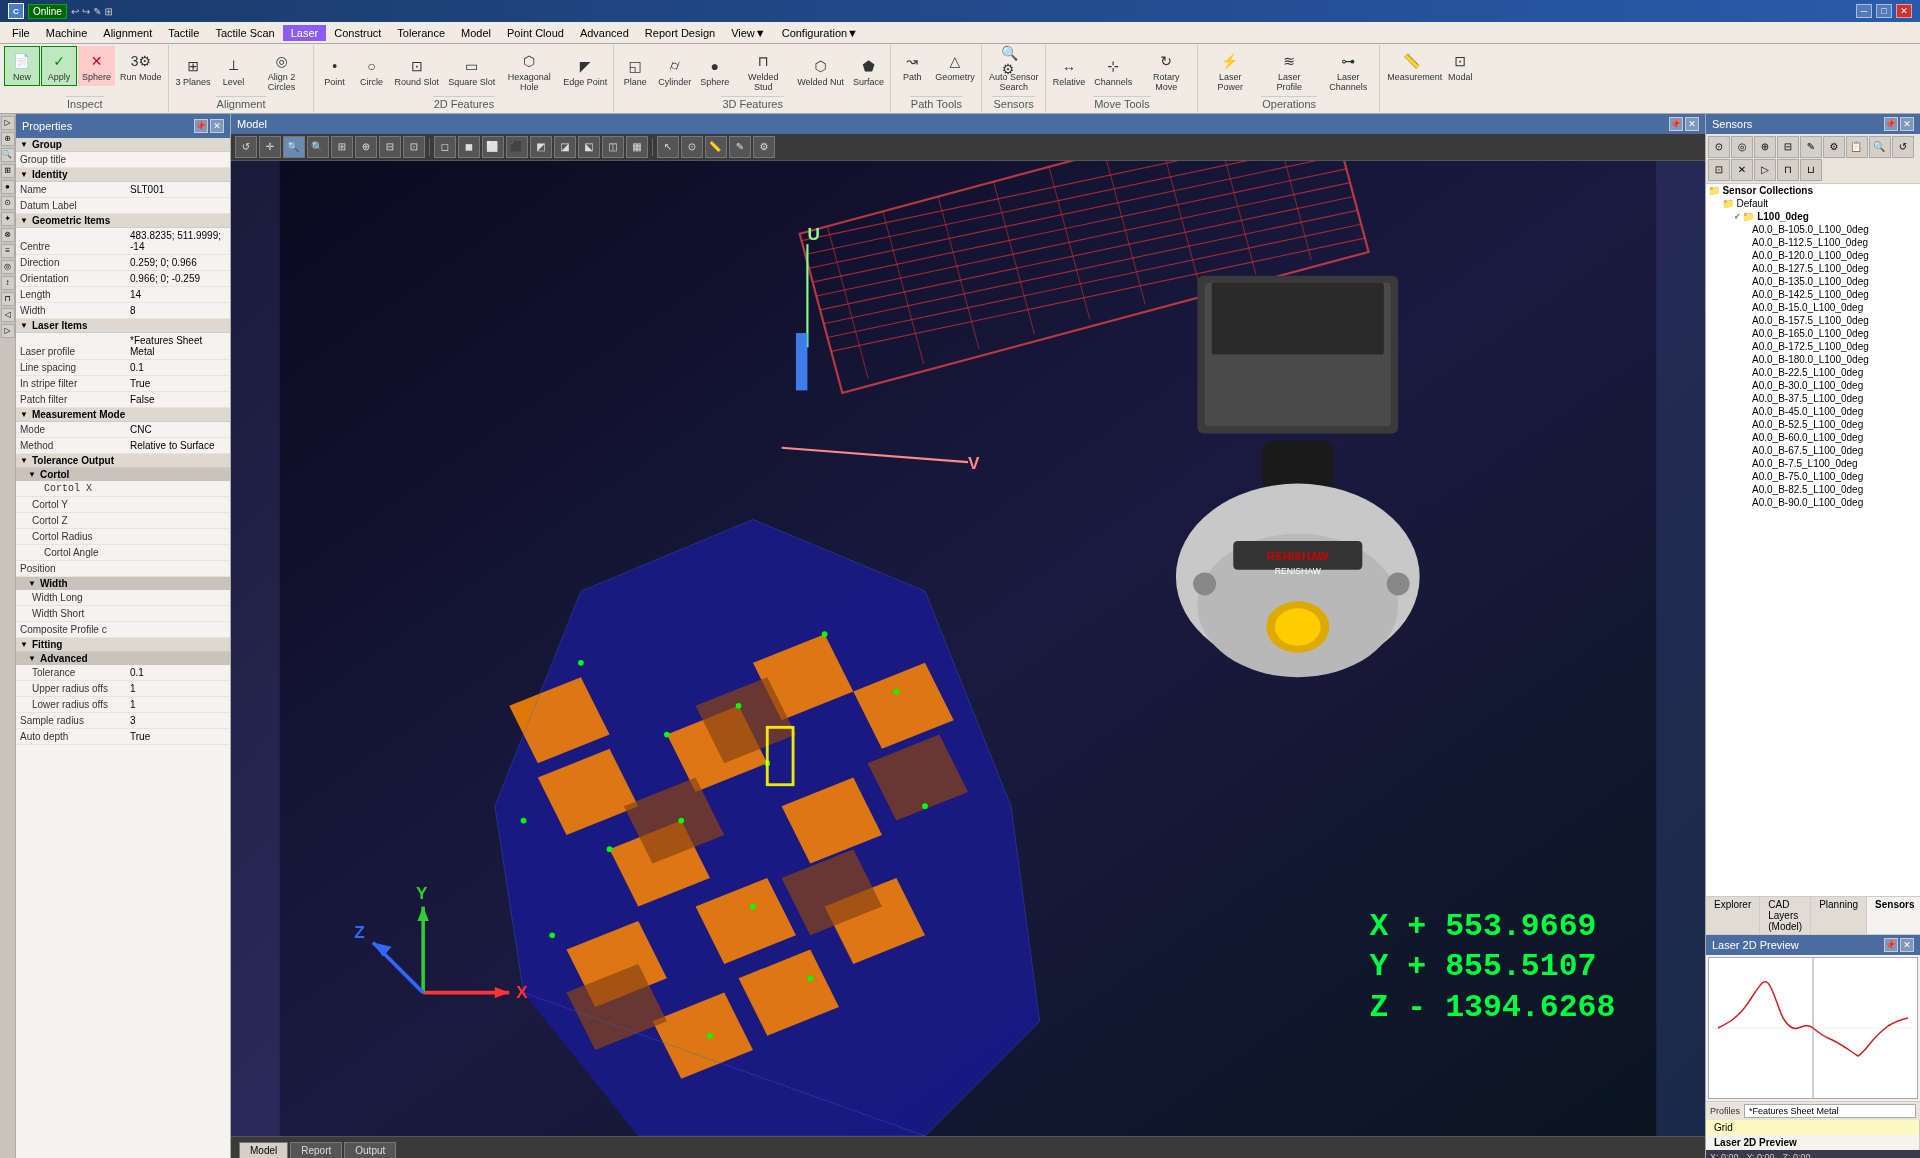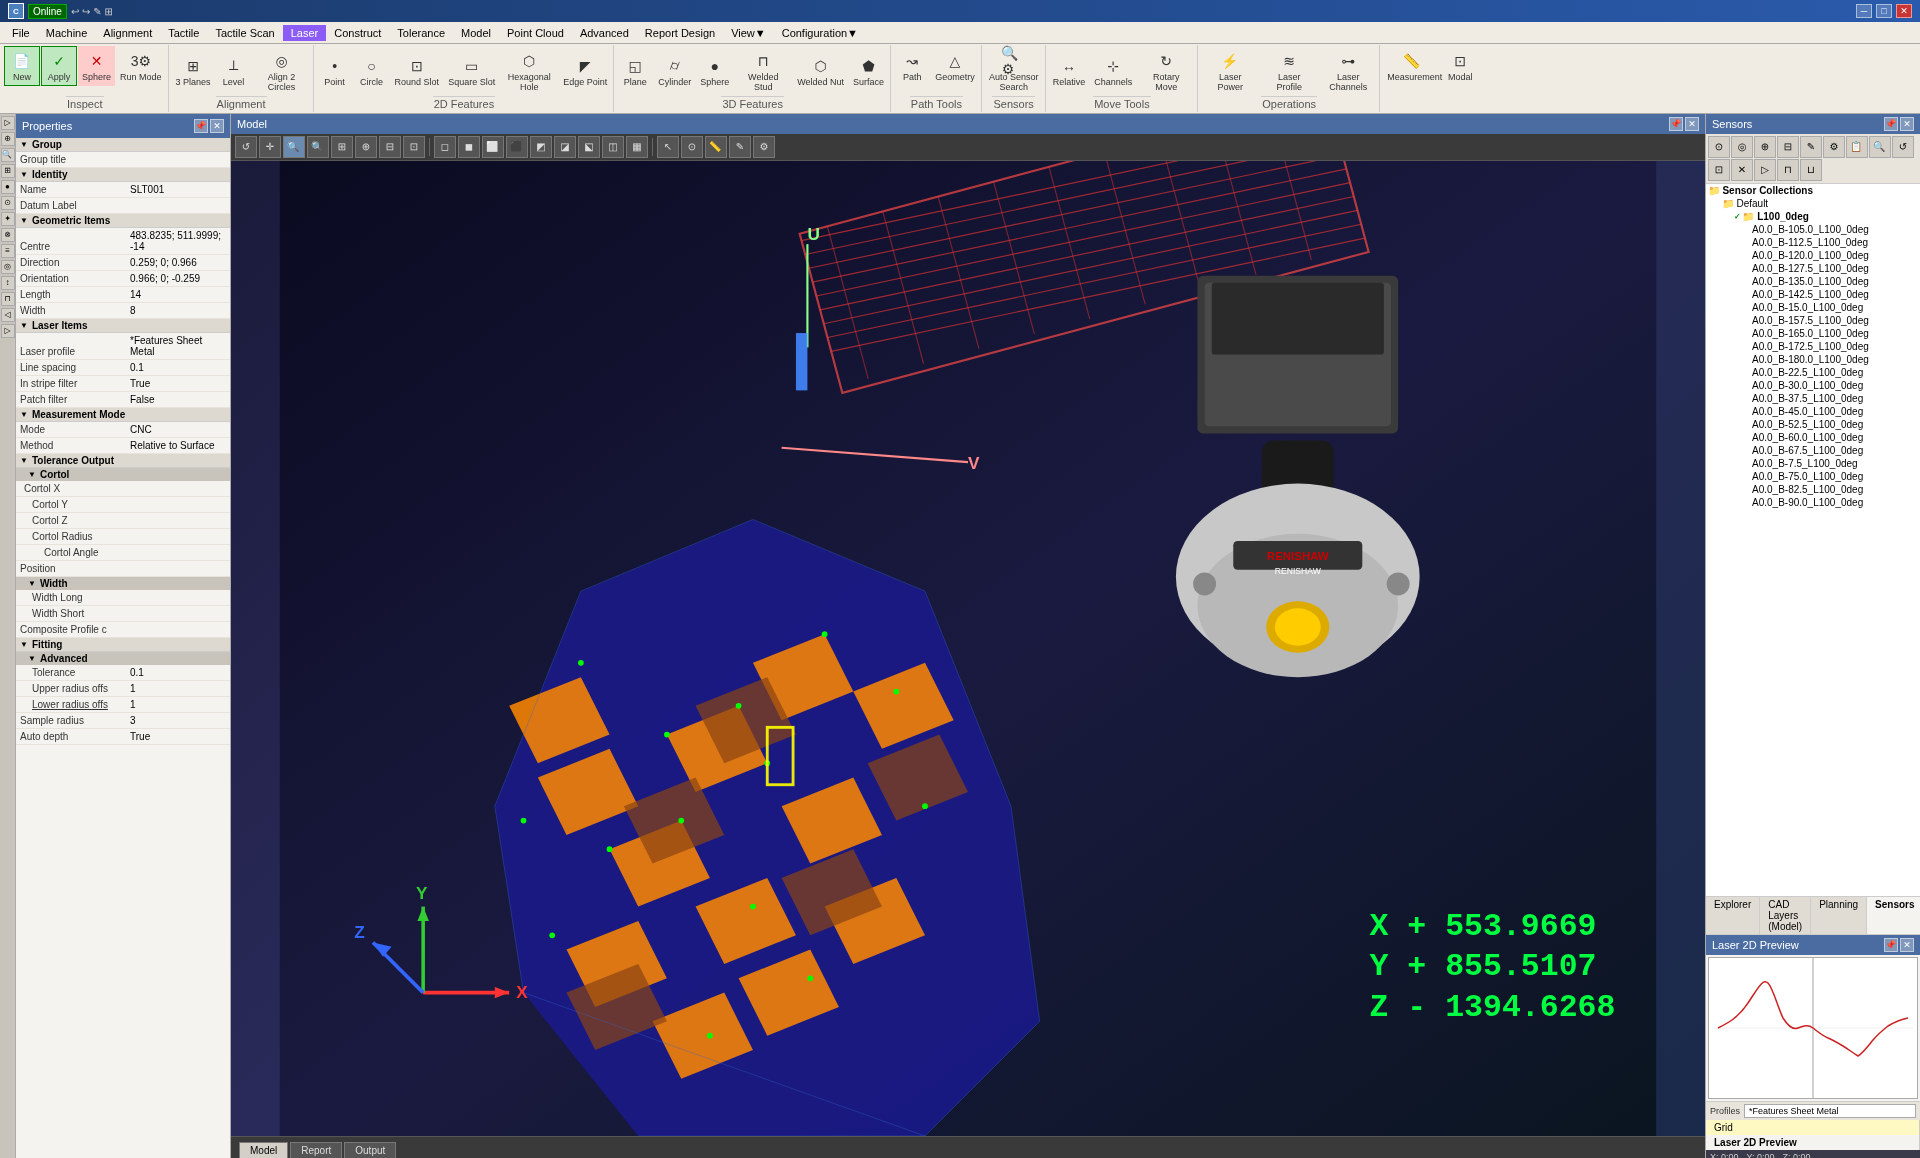--- a/index.html
+++ b/index.html
@@ -391,21 +391,21 @@
         <div class="prop-value">CNC</div>
       </div>
       <div class="prop-row">
         <div class="prop-label">Method</div>
         <div class="prop-value">Relative to Surface</div>
       </div>
 
       <div class="prop-section-header">Tolerance Output</div>
       <div class="prop-sub-header">Cortol</div>
       <div class="prop-row">
-        <div class="prop-label" style="padding-left:8px;">Cortol X</div>
+        <div class="prop-label" style="padding-left:28px;font-family:Liberation Mono, monospace;">Cortol X</div>
         <div class="prop-value"></div>
       </div>
       <div class="prop-row">
         <div class="prop-label" style="padding-left:16px;">Cortol Y</div>
         <div class="prop-value"></div>
       </div>
       <div class="prop-row">
         <div class="prop-label" style="padding-left:16px;">Cortol Z</div>
         <div class="prop-value"></div>
       </div>
@@ -439,21 +439,21 @@
       <div class="prop-sub-header">Advanced</div>
       <div class="prop-row">
         <div class="prop-label" style="padding-left:16px;">Tolerance</div>
         <div class="prop-value">0.1</div>
       </div>
       <div class="prop-row">
         <div class="prop-label" style="padding-left:16px;">Upper radius offs</div>
         <div class="prop-value">1</div>
       </div>
       <div class="prop-row">
-        <div class="prop-label" style="padding-left:16px;text-decoration:underline;">Lower radius offs</div>
+        <div class="prop-label" style="padding-left:16px;">Lower radius offs</div>
         <div class="prop-value">1</div>
       </div>
       <div class="prop-row">
         <div class="prop-label">Sample radius</div>
         <div class="prop-value">3</div>
       </div>
       <div class="prop-row">
         <div class="prop-label">Auto depth</div>
         <div class="prop-value">True</div>
       </div>

